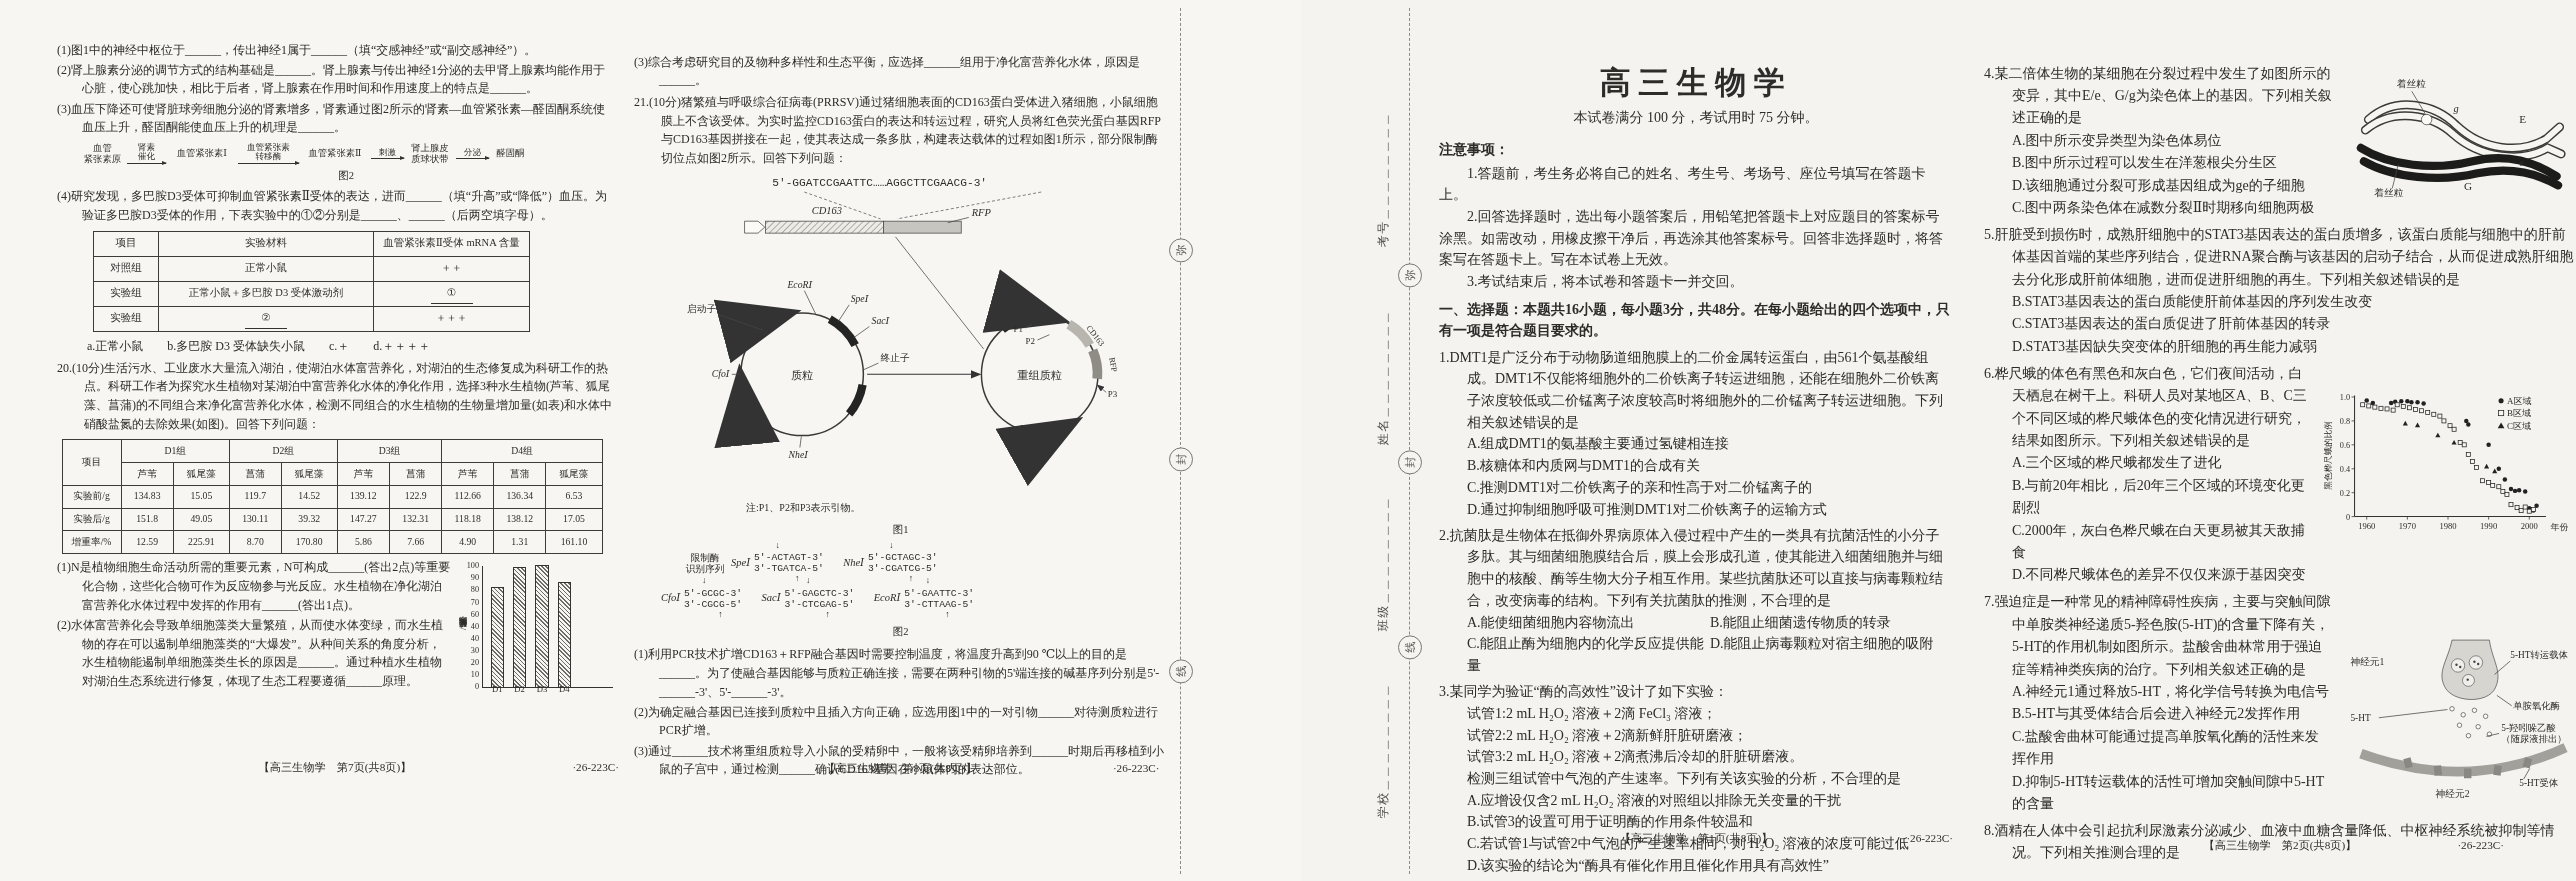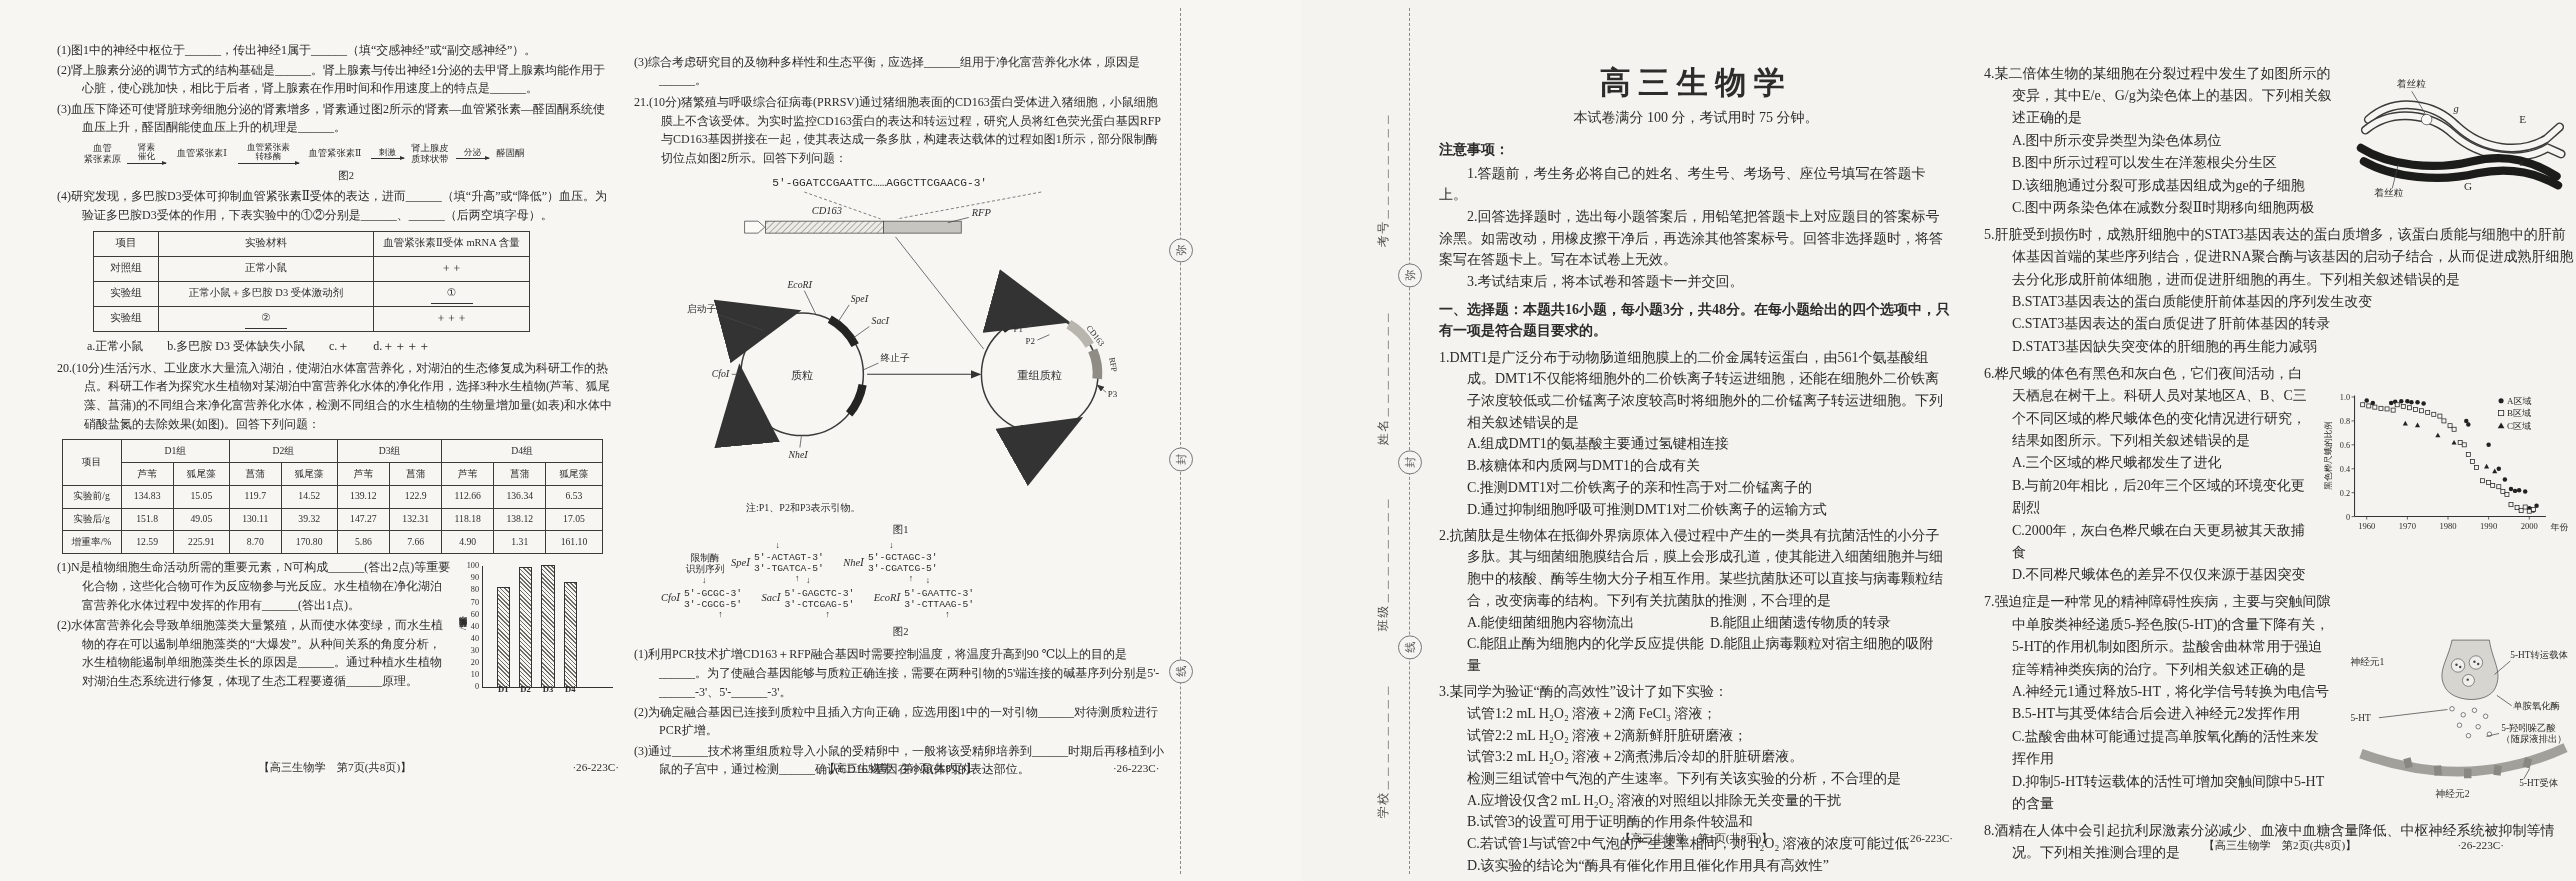--- a/index.html
+++ b/index.html
@@ -40,21 +40,21 @@
   .bu{display:inline-block;min-width:42px;border-bottom:0.7px solid #333;}
   .optline{margin:5.2px 0 1.5px 30px;}
   
   .barchart{float:right;width:158px;margin:3px 0 0 4.5px;}
   .ycap{float:left;width:10.5px;font-size:8.2px;writing-mode:vertical-rl;transform:rotate(180deg);
     text-align:center;height:123px;margin-top:4.5px;letter-spacing:0.7px;}
   .plotwrap{margin-left:27px;position:relative;}
   .yticks{position:absolute;left:-19.4px;top:4.5px;width:16.4px;height:121px;font-size:8.2px;}
   .yticks div{position:absolute;right:0;}
   .plot{height:121px;margin-top:4.5px;border-left:1.2px solid #333;border-bottom:1.2px solid #333;
-    display:flex;align-items:flex-end;padding:0 9px;font-weight:bold;}
+    display:flex;align-items:flex-end;padding:0 3px;}
   .bw{width:22.4px;display:flex;flex-direction:column;align-items:center;justify-content:flex-end;}
   .bar{width:11.2px;border:0.7px solid #333;border-bottom:none;
     background:repeating-linear-gradient(45deg,#f6f5f1 0 1.9px,#6c6c66 1.9px 3px);}
   .bx{font-size:8.6px;position:absolute;bottom:-12px;}
   .bw{position:relative;}
   
   svg text{fill:#2d2c2a;font-family:"Liberation Serif","DejaVu Serif",serif;}
   .mono,.eseq{font-family:"Liberation Mono","DejaVu Sans Mono",monospace;}
   .dash{stroke:#555;stroke-width:1;stroke-dasharray:4 3;}
   .ldr{stroke:#444;stroke-width:1;}

